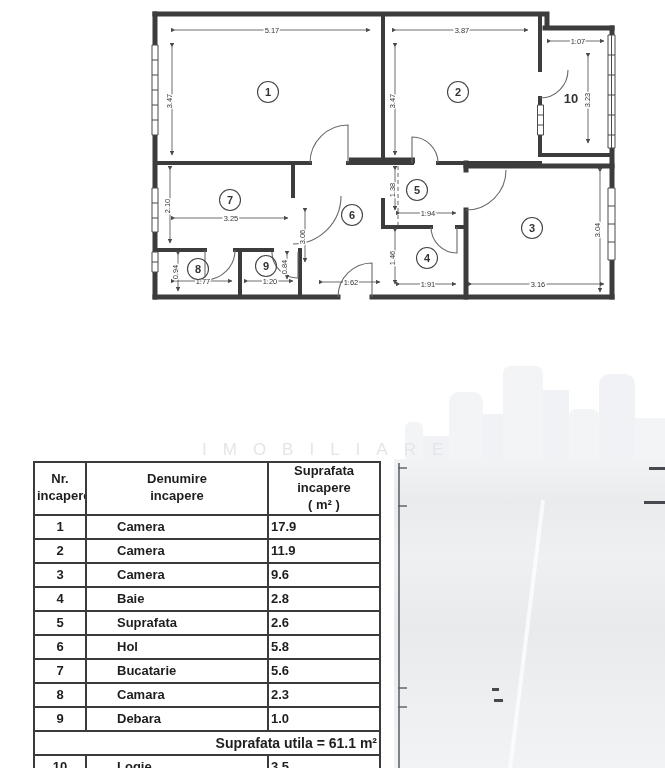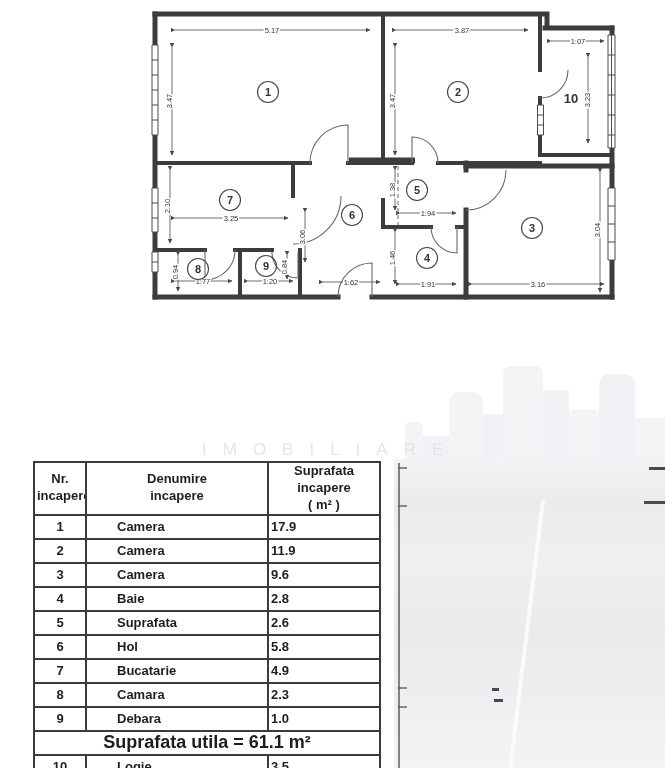--- a/index.html
+++ b/index.html
@@ -44,21 +44,21 @@
   
   .table-wrap{position:absolute;left:33px;top:461px;z-index:2;}
   table.rt{border-collapse:collapse;table-layout:fixed;width:346px;
            font-family:"Liberation Sans",sans-serif;color:#1e1e1e;}
   table.rt td{border:2px solid #3b3b3b;height:22px;padding:0 2px;
               font-size:13px;font-weight:600;overflow:hidden;}
   table.rt td.hd{font-weight:700;text-align:center;height:48px;line-height:1.3;font-size:13px;}
   table.rt td.nr{text-align:center;}
   table.rt td.nm{text-align:left;padding-left:30px;border-radius:9px;}
   table.rt td.ar{text-align:left;}
-  table.rt td.tot{text-align:center;font-weight:700;font-size:18px;}
+  table.rt td.tot{text-align:right;font-weight:700;font-size:14px;}
 </style>
 </head>
 <body>
 
 <div class="page">
 
   <div class="skyline">
     <div class="b" style="width:18px;height:42px;border-radius:6px 6px 0 0"></div>
     <div class="b" style="width:26px;height:28px"></div>
     <div class="b" style="width:34px;height:72px;border-radius:10px 10px 0 0"></div>
@@ -256,21 +256,21 @@
           <td class="ar">2.6</td>
         </tr>
         <tr>
           <td class="nr">6</td>
           <td class="nm">Hol</td>
           <td class="ar">5.8</td>
         </tr>
         <tr>
           <td class="nr">7</td>
           <td class="nm">Bucatarie</td>
-          <td class="ar">4.9</td>
+          <td class="ar">5.6</td>
         </tr>
         <tr>
           <td class="nr">8</td>
           <td class="nm">Camara</td>
           <td class="ar">2.3</td>
         </tr>
         <tr>
           <td class="nr">9</td>
           <td class="nm">Debara</td>
           <td class="ar">1.0</td>

